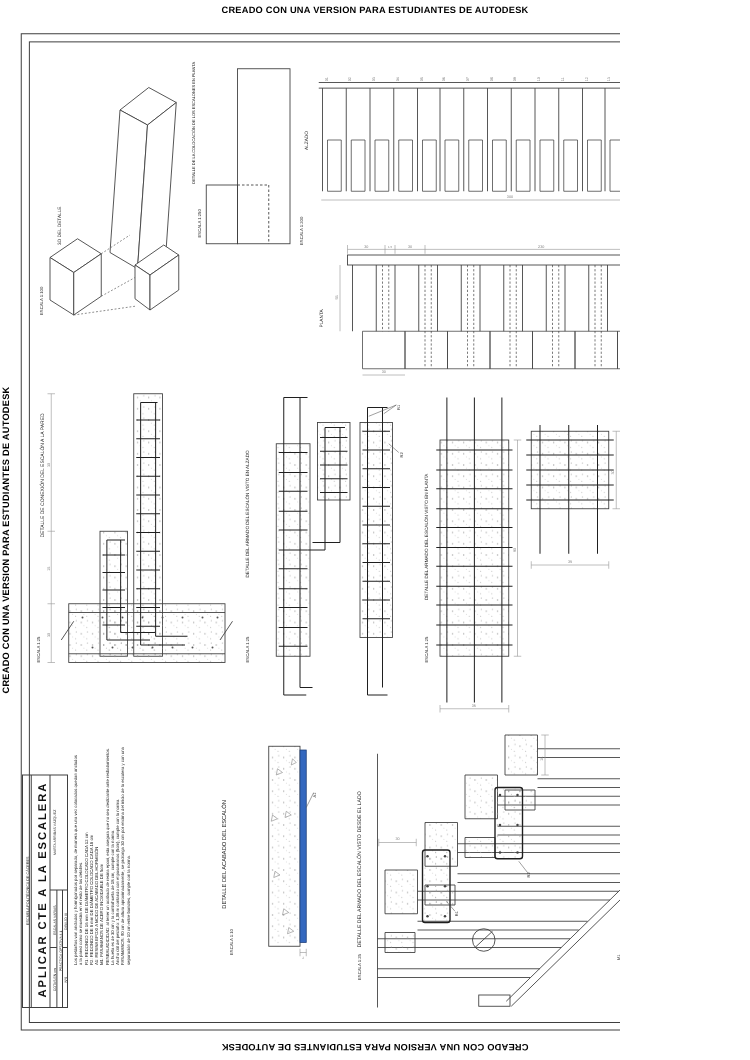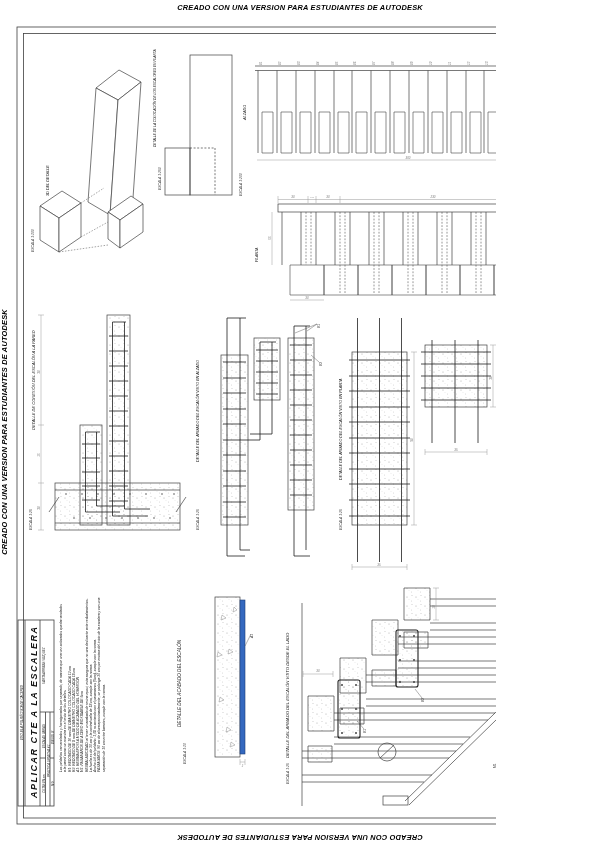--- a/index.html
+++ b/index.html
@@ -1,17 +1,17 @@
 <!DOCTYPE html>
 <html><head>
 <meta charset="utf-8">
 <style>
   html,body{margin:0;padding:0;background:#fff;}
   .page{position:relative;width:496px;height:848px;background:#ffffff;overflow:hidden;
-        font-family:"Liberation Sans",sans-serif;font-style:italic;}
+        font-family:"Liberation Sans",sans-serif;}
   .page svg{position:absolute;left:0;top:0;}
   text{font-family:"Liberation Sans",sans-serif;}
   .banner{font-size:7.4px;font-weight:bold;fill:#000;letter-spacing:.2px;}
   .t{font-size:3.8px;fill:#222;}
   .t32{font-size:3.2px;} .t40{font-size:4px;} .t42{font-size:4.2px;} .t46{font-size:4.6px;} .t37{font-size:3.7px;}
   .ts{font-size:3.4px;fill:#333;}
   .d{font-size:3px;fill:#808080;}
   .d24{font-size:2.4px;} .d26{font-size:2.6px;}
   .c{font-size:3.2px;fill:#333;}
   .tbBig{font-size:9px;font-weight:bold;fill:#111;letter-spacing:1.5px;}

